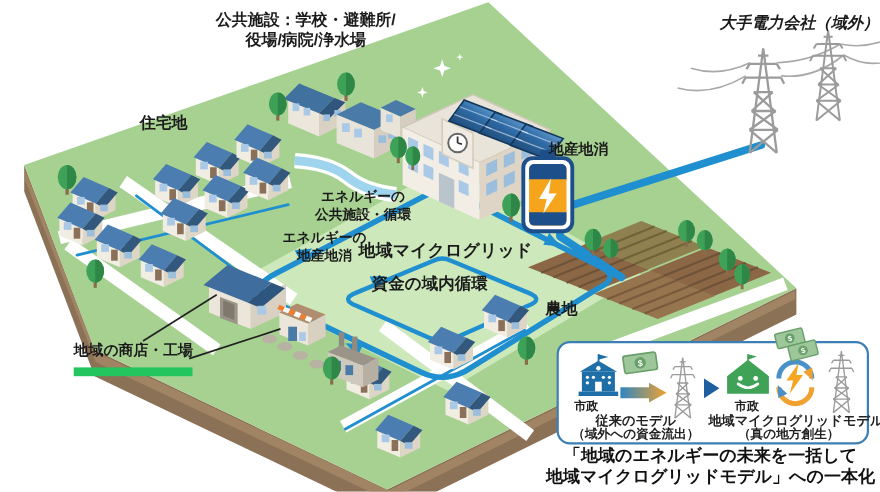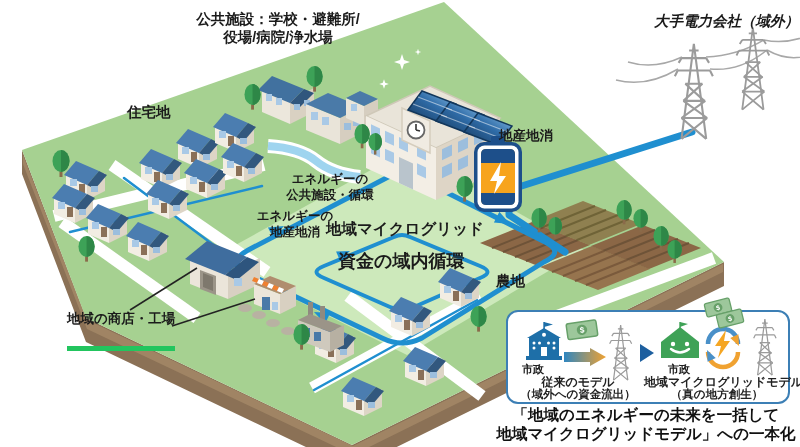--- a/index.html
+++ b/index.html
@@ -3,21 +3,21 @@
 <meta charset="utf-8">
 <style>
   html,body{margin:0;padding:0;background:#fff;}
   .stage{position:relative;width:800px;height:447px;background:#ffffff;overflow:hidden;
          font-family:"Liberation Sans","DejaVu Sans",sans-serif;margin-left:12px;}
   .stage svg{display:block;}
   svg{overflow:visible;}
   .lbl{position:absolute;color:#1b1b1b;font-weight:bold;line-height:1.25;white-space:nowrap;}
   .lbl.center{text-align:center;white-space:normal;}
   .lbl .ln{display:block;white-space:nowrap;}
-  .underlined{border-bottom:5px solid #22c55e;padding-bottom:18px;}
+  .underlined{border-bottom:8px solid #22c55e;padding-bottom:6px;}
   .inset{position:absolute;left:494px;top:310px;width:284px;height:94px;background:#fff;
          border:2px solid #3c7fb5;border-radius:12px;box-sizing:border-box;}
   .inset .icons{position:absolute;left:0;top:0;}
   .inset .txt{position:absolute;font-weight:bold;color:#222;white-space:nowrap;}
   .inset .txt.c{text-align:center;}
   .caption{position:absolute;left:484px;top:406px;width:300px;text-align:center;
            font-weight:bold;font-size:15.5px;line-height:1.2;color:#111;}
 </style>
 </head>
 <body>
@@ -311,21 +311,21 @@
 <div class="lbl" style="left:487px;top:128px;font-size:13.5px;">地産地消</div>
 <div class="lbl center" style="left:262px;top:172px;width:112px;font-size:12.5px;">
   <span class="ln">エネルギーの</span>
   <span class="ln">公共施設・循環</span>
 </div>
 <div class="lbl center" style="left:234px;top:209px;width:98px;font-size:12.5px;">
   <span class="ln">エネルギーの</span>
   <span class="ln">地産地消</span>
 </div>
 <div class="lbl" style="left:314px;top:219px;font-size:15.5px;">地域マイクログリッド</div>
-<div class="lbl" style="left:326px;top:250px;font-size:18px;">資金の域内循環</div>
+<div class="lbl" style="left:326px;top:250px;font-size:15px;">資金の域内循環</div>
 <div class="lbl" style="left:484px;top:272px;font-size:14.5px;">農地</div>
 <div class="lbl underlined" style="left:55px;top:311px;font-size:13.5px;">地域の商店・工場</div>
 
 <div class="inset">
   <svg class="icons" width="280" height="94" viewBox="0 0 280 94">
 
     <g fill="#1e6fa8" transform="translate(14,10)">
       <rect x="21.3" y="0" width="1.6" height="7"></rect>
       <polygon points="22,0 31,2.5 22,5"></polygon>
       <polygon points="5,16 22,6 39,16"></polygon>

